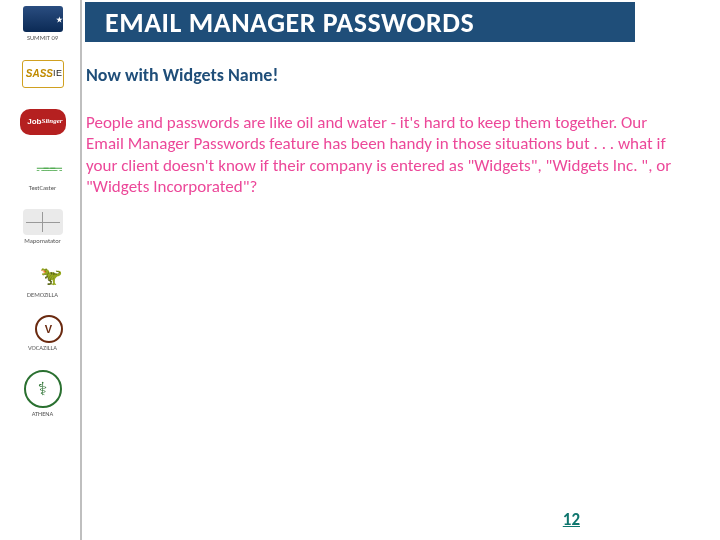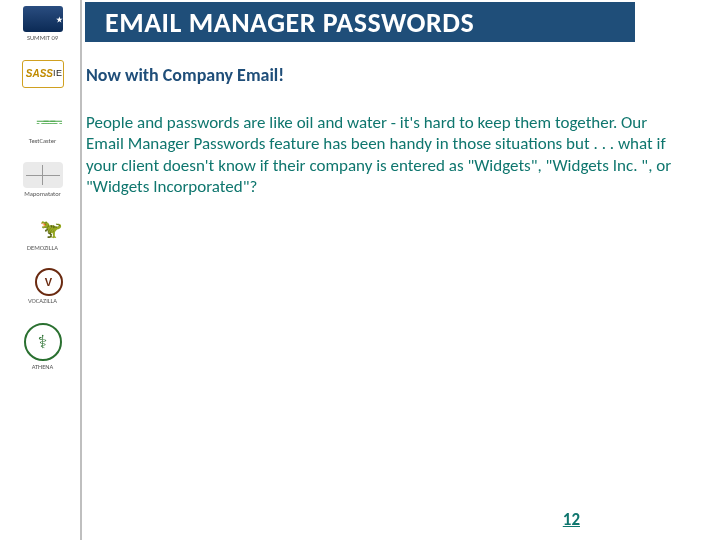--- a/index.html
+++ b/index.html
@@ -51,21 +51,21 @@
     font-weight: 700;
     color: #1f4e79;
   }
   .body-text {
     position: absolute;
     left: 86px;
     top: 112px;
     width: 590px;
     font-size: 17px;
     line-height: 1.25;
-    color: #0f766e;
+    color: #ec4899;
   }
   .page-num {
     position: absolute;
     right: 140px;
     bottom: 10px;
     font-size: 17px;
     font-weight: 700;
     text-decoration: underline;
     color: #0f766e;
   }
@@ -133,20 +133,27 @@
       <div class="ico">★</div>
       <div class="caption">SUMMIT 09</div>
     </div>
     <div class="logo l-sassie">
       <div class="ico">
           <span class="s1">SASS</span>
           <span class="s2">IE</span>
         </div>
       <div class="caption"></div>
     </div>
+    <div class="logo l-jobslinger">
+      <div class="ico">
+          <span class="jsp">Job</span>
+          <span class="jss">Slinger</span>
+        </div>
+      <div class="caption"></div>
+    </div>
     <div class="logo l-textcaster">
       <div class="ico">
           <span class="plugs">⎓⎓⎓</span>
         </div>
       <div class="caption">TextCaster</div>
     </div>
     <div class="logo l-mapomatator">
       <div class="ico">
           <div class="grid"></div>
         </div>
@@ -169,18 +176,18 @@
           <span class="head">⚕</span>
         </div>
       <div class="caption">ATHENA</div>
     </div>
   </div>
 
   <div class="title-bar">
     <span>EMAIL MANAGER PASSWORDS</span>
   </div>
 
-  <div class="subheading">Now with Company Email!</div>
+  <div class="subheading">Now with Widgets Name!</div>
 
   <div class="body-text">People and passwords are like oil and water - it's hard to keep them together. Our Email Manager Passwords feature has been handy in those situations but . . . what if your client doesn't know if their company is entered as "Widgets", "Widgets Inc. ", or "Widgets Incorporated"?</div>
 
   <div class="page-num">12</div>
 </div>
 
 </body></html>

